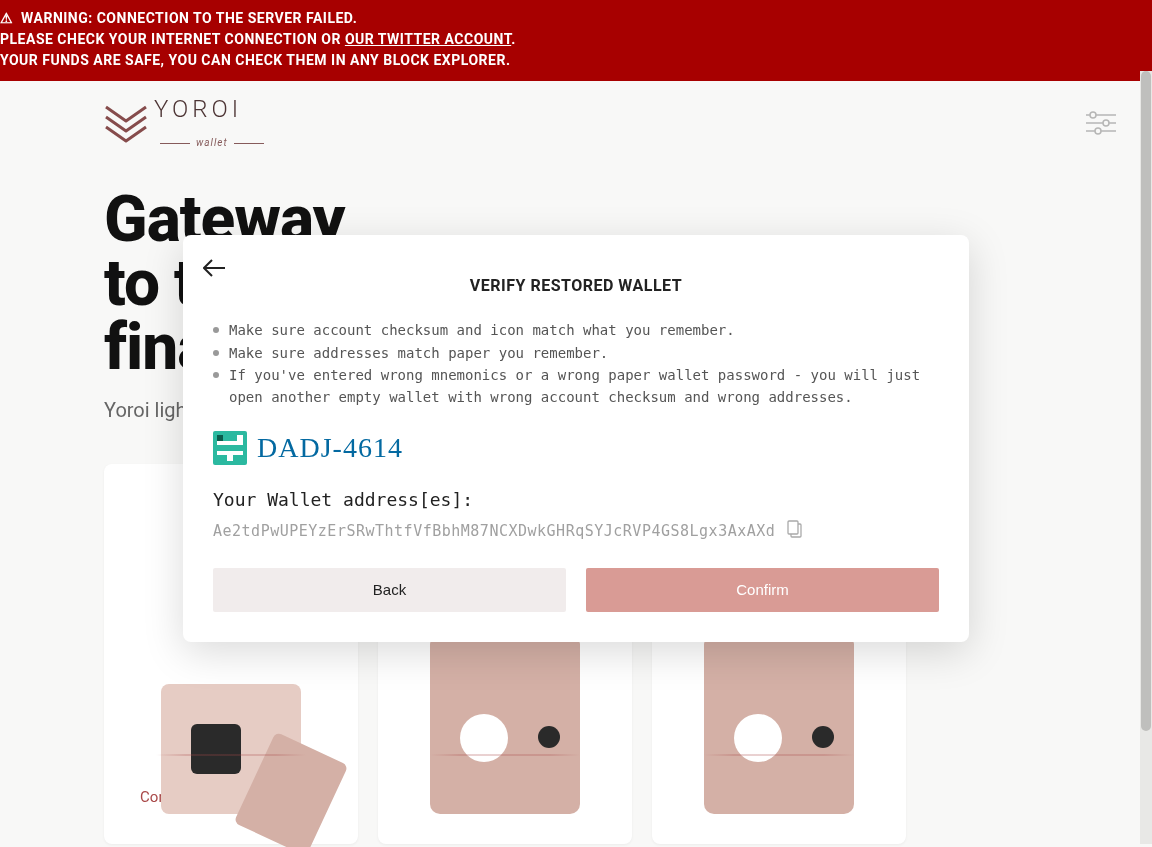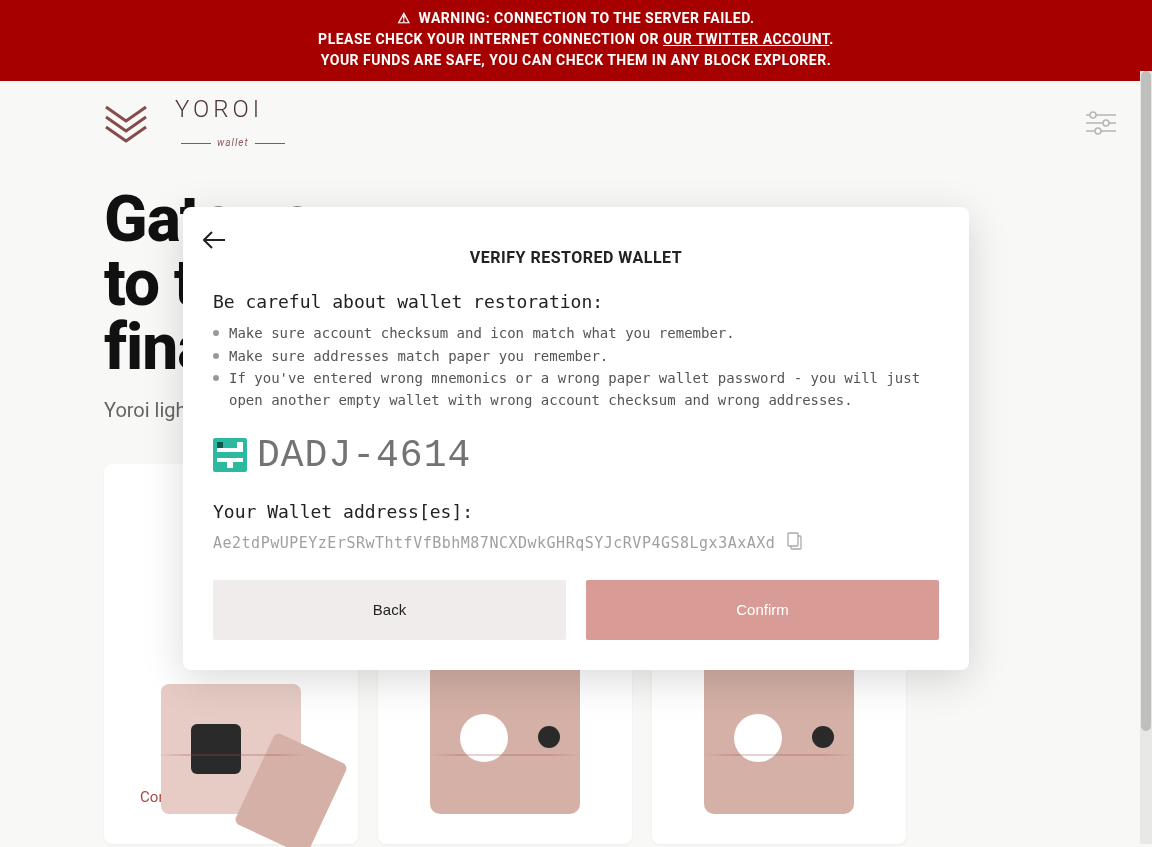--- a/index.html
+++ b/index.html
@@ -11,42 +11,42 @@
       overflow: hidden;
       position: relative;
     }
     .warning-banner {
       background: #a70000;
       color: #fff;
       font-size: 14px;
       font-weight: 700;
       letter-spacing: 0.5px;
       padding: 8px 0 10px 0;
-      text-align: center;
+      text-align: left;
       line-height: 1.5;
     }
     .warning-banner .line1::before {
       content: "\26A0";
       margin-right: 8px;
       font-size: 14px;
     }
     .warning-banner .twitter {
       text-decoration: underline;
       cursor: pointer;
     }
     .topbar {
       display: flex;
       justify-content: space-between;
       align-items: center;
       padding: 16px 36px 0 104px;
     }
     .logo {
       display: flex;
       align-items: center;
-      gap: 27px;
+      gap: 6px;
       opacity: 0.9;
     }
     .logo-mark svg { display:block; }
     .logo-text {
       color: #3a1f1f;
       font-weight: 300;
       letter-spacing: 4px;
       font-size: 24px;
       line-height: 1;
     }
@@ -194,24 +194,24 @@
       border-radius: 2px;
     }
     .checksum-icon::before, .checksum-icon::after {
       content: "";
       position: absolute;
       background: #fff;
     }
     .checksum-icon::before { left:4px; top:10px; width:26px; height:4px; box-shadow: 0 10px 0 #fff; }
     .checksum-icon::after { left:4px; top:4px; width:6px; height:6px; box-shadow: 20px 0 0 #fff, 10px 20px 0 #fff; background:#0a5c4c;}
     .checksum-text {
-      font-family: Liberation Mono, monospace;
-      font-size: 38px;
+      font-family: Liberation Serif, serif;
+      font-size: 28px;
       letter-spacing: 1px;
-      color: #737373;
+      color: #0369a1;
     }
     .addr-row {
       display: flex;
       align-items: center;
       gap: 12px;
       margin-top: 10px;
       margin-bottom: 26px;
     }
     .addr {
       font-family: ui-monospace, "SF Mono", Menlo, Consolas, monospace;
@@ -219,21 +219,21 @@
       color: #a0a0a0;
       letter-spacing: 0.5px;
     }
     .copy-icon { cursor:pointer; opacity:0.5; }
     .modal-buttons {
       display: flex;
       gap: 20px;
     }
     .btn {
       flex: 1;
-      height: 60px;
+      height: 44px;
       border: none;
       border-radius: 2px;
       font-size: 15px;
       font-weight: 500;
       cursor: pointer;
     }
     .btn-back { background: #f1ecec; color: #222; }
     .btn-confirm { background: #d99b95; color: #fff; }
     .scrollbar {
       position: absolute;
@@ -350,21 +350,20 @@
 </div>
 
 <div class="modal-backdrop">
   <div class="modal">
     <span class="modal-back">
       <svg width="22" height="18" viewBox="0 0 22 18">
           <path d="M9 1 L1 9 L9 17 M1 9 H22" stroke="#222" stroke-width="2" fill="none"></path>
         </svg>
     </span>
     <div class="modal-title">VERIFY RESTORED WALLET</div>
-    <div class="modal-h">Be careful about wallet restoration:</div>
     <ul>
       <li>Make sure account checksum and icon match what you remember.</li>
       <li>Make sure addresses match paper you remember.</li>
       <li>If you've entered wrong mnemonics or a wrong paper wallet password - you will just open another empty wallet with wrong account checksum and wrong addresses.</li>
     </ul>
     <div class="checksum-row">
       <div class="checksum-icon"></div>
       <div class="checksum-text">DADJ-4614</div>
     </div>
     <div class="modal-h">Your Wallet address[es]:</div>

